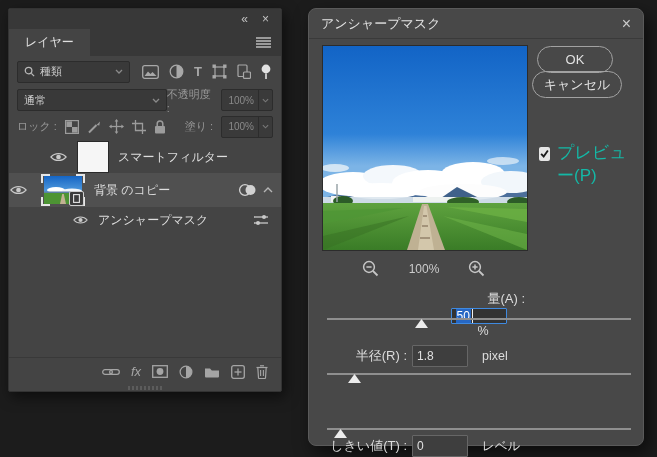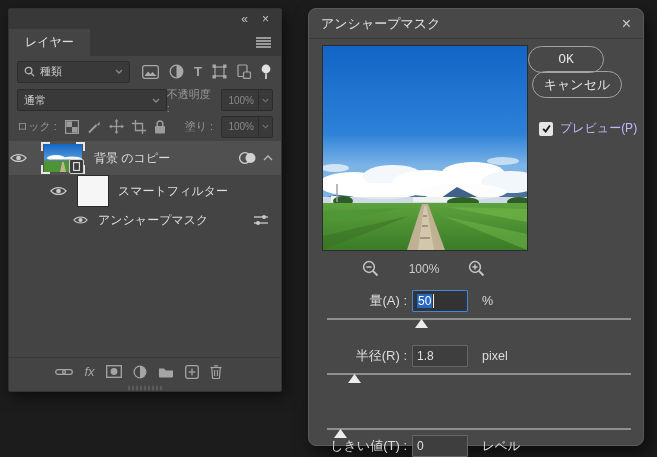--- a/index.html
+++ b/index.html
@@ -52,55 +52,55 @@
   .so-badge{position:absolute;right:1px;bottom:0;width:13px;height:13px;background:#3c3c3c;
             border:1px solid #cfcfcf;border-radius:2px;display:flex;align-items:center;justify-content:center;}
   .lname{font-size:12px;color:#dedede;margin-left:9px;flex:1;white-space:nowrap;}
   .row1-right{display:flex;align-items:center;gap:6px;margin-right:8px;}
   .maskthumb{width:30px;height:30px;background:#f6f6f6;border:1px solid #2a2a2a;margin-left:10px;}
   .lrow2 .eyebox{margin-left:40px;}
   .lrow3 .eyebox{margin-left:62px;}
   .lrow3 .flt-ic{margin-right:12px;}
 
   .footer{position:absolute;left:0;right:0;top:348px;height:28px;border-top:1px solid #393939;
-          display:flex;align-items:center;justify-content:center;gap:11px;padding-right:13px;box-sizing:border-box;}
+          display:flex;align-items:center;justify-content:flex-end;gap:11px;padding-right:13px;box-sizing:border-box;}
   .fx-g{font-size:13px;font-style:italic;color:#a5a5a5;line-height:1;}
   .grip{position:absolute;left:50%;bottom:1px;transform:translateX(-50%);width:34px;height:4px;
         background:repeating-linear-gradient(90deg,#5c5c5c 0 2px,transparent 2px 4px);}
 
   
   .dialog{position:absolute;left:308px;top:8px;width:336px;height:438px;background:#484848;
           border:1px solid #5a5a5a;border-radius:8px;box-shadow:5px 7px 18px rgba(0,0,0,.6);box-sizing:border-box;}
   .dtitle{position:absolute;left:0;top:0;right:0;height:30px;border-bottom:1px solid #3a3a3a;
           display:flex;align-items:center;padding:0 12px;box-sizing:border-box;}
   .dtitle .t{font-size:13px;color:#e2e2e2;flex:1;}
   .dtitle .x{font-size:16px;color:#cccccc;line-height:30px;cursor:default;}
   .preview{position:absolute;left:13px;top:36px;width:204px;height:204px;border:1px solid #2c2c2c;box-sizing:content-box;}
   .zoomrow{position:absolute;left:13px;top:249px;width:204px;height:22px;}
   .zoomrow .zv{position:absolute;left:0;right:0;text-align:center;font-size:12px;color:#cccccc;line-height:22px;}
   .zbtn{position:absolute;top:2px;}
   .zbtn.minus{left:40px;} .zbtn.plus{left:146px;}
 
   .pillbtn{position:absolute;height:27px;border:1.5px solid #a2a2a2;border-radius:14px;background:transparent;
            color:#e2e2e2;font-size:13px;font-family:inherit;text-align:center;line-height:24px;box-sizing:border-box;}
-  .okbtn{left:219px;top:37px;width:76px;font-family:Liberation Mono, monospace;}
+  .okbtn{left:228px;top:37px;width:76px;}
   .cancelbtn{left:223px;top:62px;width:90px;}
   .chkrow{position:absolute;left:230px;top:111px;display:flex;align-items:center;gap:7px;}
   .chk{width:14px;height:14px;background:#e6e6e6;border-radius:2px;display:flex;align-items:center;justify-content:center;}
-  .chklab{font-size:12px;color:#c4b5fd;}
+  .chklab{font-size:17px;color:#14b8a6;margin-top:21px;}
 
   .frow{position:absolute;left:0;right:0;height:22px;display:flex;align-items:center;}
   .frow .lab{width:98px;text-align:right;font-size:13px;color:#dcdcdc;}
   .textbox{margin-left:5px;width:56px;height:22px;background:#3e3e3e;border:1px solid #666666;border-radius:1px;
            box-sizing:border-box;font-size:12px;color:#e0e0e0;display:flex;align-items:center;padding:0 4px;}
   .textbox.focus{border-color:#3f8ae0;background:#333333;}
   .sel{background:#2667c4;color:#ffffff;padding:0 1px;}
   .caret{display:inline-block;width:1px;height:14px;background:#f0f0f0;margin-left:1px;}
   .unit{margin-left:14px;font-size:12.5px;color:#dcdcdc;}
-  .frow1{top:281px;} .frow2{top:336px;} .frow3{top:391px;margin-top:35px;}
+  .frow1{top:281px;flex-direction:column;} .frow2{top:336px;} .frow3{top:391px;margin-top:35px;}
   .slider{position:absolute;left:18px;width:304px;height:12px;}
   .slider .track{position:absolute;left:0;right:0;top:0;height:2px;background:#8f8f8f;}
   .slider .thumbT{position:absolute;top:1px;width:13px;height:9px;background:#ececec;
                   clip-path:polygon(50% 0,100% 100%,0 100%);}
   .sl1{top:309px;} .sl2{top:364px;} .sl3{top:419px;}
   .sl1 .thumbT{left:88px;} .sl2 .thumbT{left:21px;} .sl3 .thumbT{left:7px;}
 </style>
 </head>
 <body>
 
@@ -218,20 +218,31 @@
         <span class="v">100%</span>
         <span class="c">
             <svg width="7" height="5" viewBox="0 0 8 5">
           <polyline points="1,1 4,4 7,1" fill="none" stroke="#777" stroke-width="1.3"></polyline>
             </svg>
           </span>
       </div>
     </div>
 
     <div class="layer-list">
+
+      <div class="lrow lrow2">
+        <span class="eyebox">
+          <svg width="17" height="12" viewBox="0 0 18 12">
+            <path d="M1 6 C5 1.2 13 1.2 17 6 C13 10.8 5 10.8 1 6 Z" fill="none" stroke="#c9c9c9" stroke-width="1.3"></path>
+            <circle cx="9" cy="6" r="2.5" fill="#c9c9c9"></circle>
+          </svg>
+        </span>
+        <div class="maskthumb"></div>
+        <span class="lname">スマートフィルター</span>
+      </div>
 
       <div class="lrow lrow1">
         <span class="eyebox">
           <svg width="17" height="12" viewBox="0 0 18 12">
             <path d="M1 6 C5 1.2 13 1.2 17 6 C13 10.8 5 10.8 1 6 Z" fill="none" stroke="#c9c9c9" stroke-width="1.3"></path>
             <circle cx="9" cy="6" r="2.5" fill="#c9c9c9"></circle>
           </svg>
         </span>
         <div class="thumbwrap">
           <svg class="thumb-img" viewBox="0 0 38 28">
@@ -263,31 +274,20 @@
           <svg width="19" height="14" viewBox="0 0 19 14">
             <circle cx="7" cy="7" r="5.4" fill="none" stroke="#d2d2d2" stroke-width="1.3"></circle>
             <circle cx="12.5" cy="7" r="5" fill="#d2d2d2"></circle>
           </svg>
           <svg width="10" height="6" viewBox="0 0 10 6">
             <polyline points="1,5 5,1 9,5" fill="none" stroke="#b5b5b5" stroke-width="1.4"></polyline>
           </svg>
         </span>
       </div>
 
-      <div class="lrow lrow2">
-        <span class="eyebox">
-          <svg width="17" height="12" viewBox="0 0 18 12">
-            <path d="M1 6 C5 1.2 13 1.2 17 6 C13 10.8 5 10.8 1 6 Z" fill="none" stroke="#c9c9c9" stroke-width="1.3"></path>
-            <circle cx="9" cy="6" r="2.5" fill="#c9c9c9"></circle>
-          </svg>
-        </span>
-        <div class="maskthumb"></div>
-        <span class="lname">スマートフィルター</span>
-      </div>
-
       <div class="lrow lrow3">
         <span class="eyebox">
           <svg width="15" height="10" viewBox="0 0 18 12">
             <path d="M1 6 C5 1.2 13 1.2 17 6 C13 10.8 5 10.8 1 6 Z" fill="none" stroke="#c9c9c9" stroke-width="1.3"></path>
             <circle cx="9" cy="6" r="2.5" fill="#c9c9c9"></circle>
           </svg>
         </span>
         <span class="lname">アンシャープマスク</span>
         <svg class="flt-ic" width="16" height="12" viewBox="0 0 16 12">
           <line x1="1" y1="3" x2="15" y2="3" stroke="#c9c9c9" stroke-width="1.3"></line>

